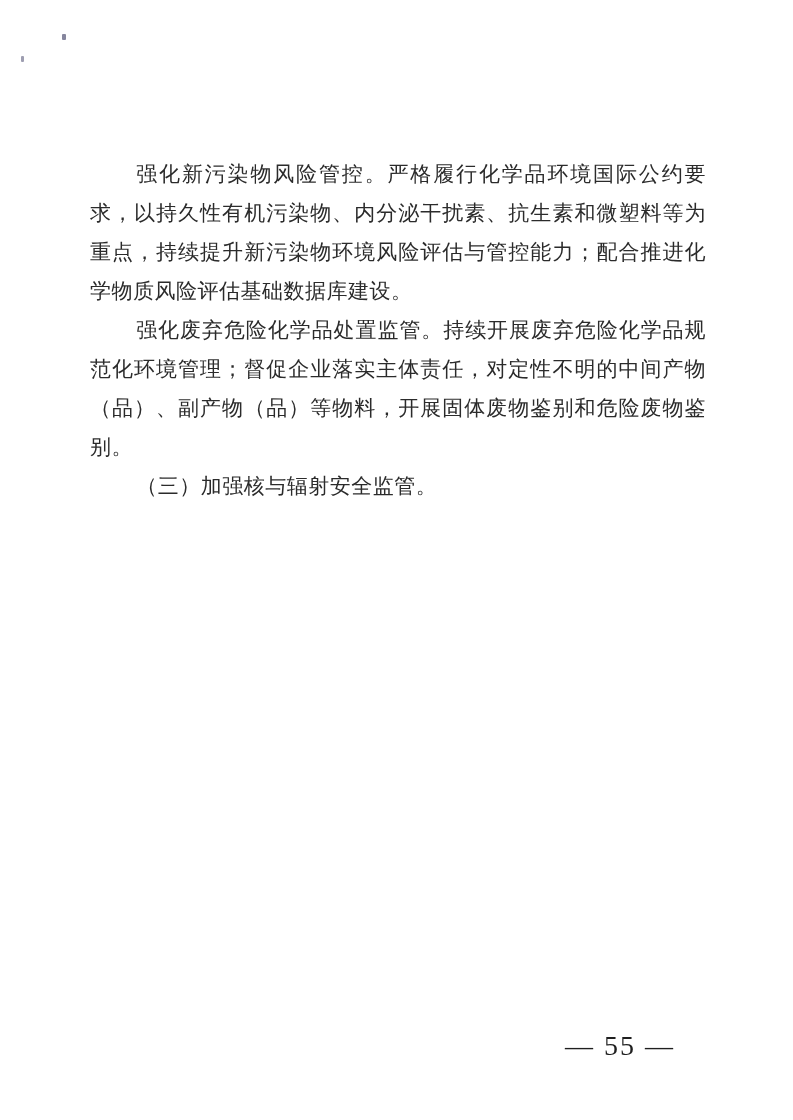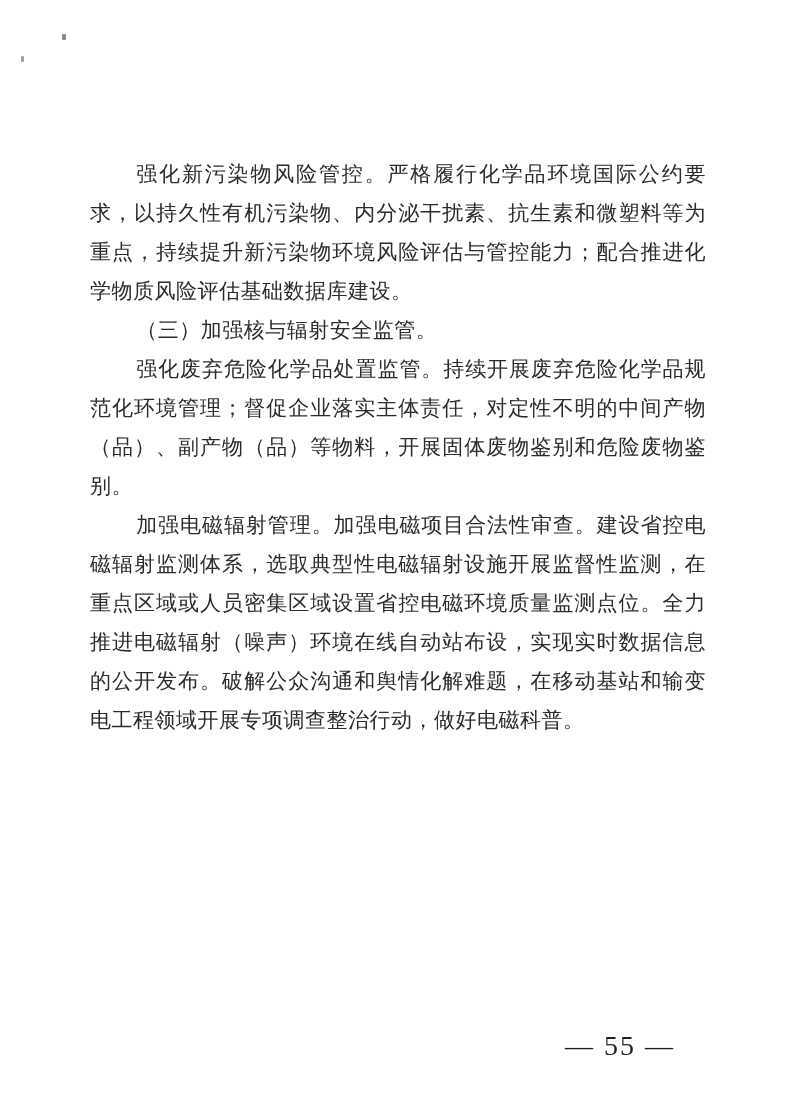--- a/index.html
+++ b/index.html
@@ -67,19 +67,18 @@
   </style>
 </head>
 <body>
 
 <div class="page">
   <div class="scan-speck speck-1"></div>
   <div class="scan-speck speck-2"></div>
 
   <div class="body-text">
       <p class="para body">强化新污染物风险管控。严格履行化学品环境国际公约要求，以持久性有机污染物、内分泌干扰素、抗生素和微塑料等为重点，持续提升新污染物环境风险评估与管控能力；配合推进化学物质风险评估基础数据库建设。</p>
+      <p class="para body">强化废弃危险化学品处置监管。持续开展废弃危险化学品规范化环境管理；督促企业落实主体责任，对定性不明的中间产物（品）、副产物（品）等物料，开展固体废物鉴别和危险废物鉴别。</p>
       <p class="para section-heading">（三）加强核与辐射安全监管。</p>
-      <p class="para body">强化废弃危险化学品处置监管。持续开展废弃危险化学品规范化环境管理；督促企业落实主体责任，对定性不明的中间产物（品）、副产物（品）等物料，开展固体废物鉴别和危险废物鉴别。</p>
-      <p class="para body">加强电磁辐射管理。加强电磁项目合法性审查。建设省控电磁辐射监测体系，选取典型性电磁辐射设施开展监督性监测，在重点区域或人员密集区域设置省控电磁环境质量监测点位。全力推进电磁辐射（噪声）环境在线自动站布设，实现实时数据信息的公开发布。破解公众沟通和舆情化解难题，在移动基站和输变电工程领域开展专项调查整治行动，做好电磁科普。</p>
     </div>
 
   <div class="page-number">— 55 —</div>
 </div>
 
 </body></html>

